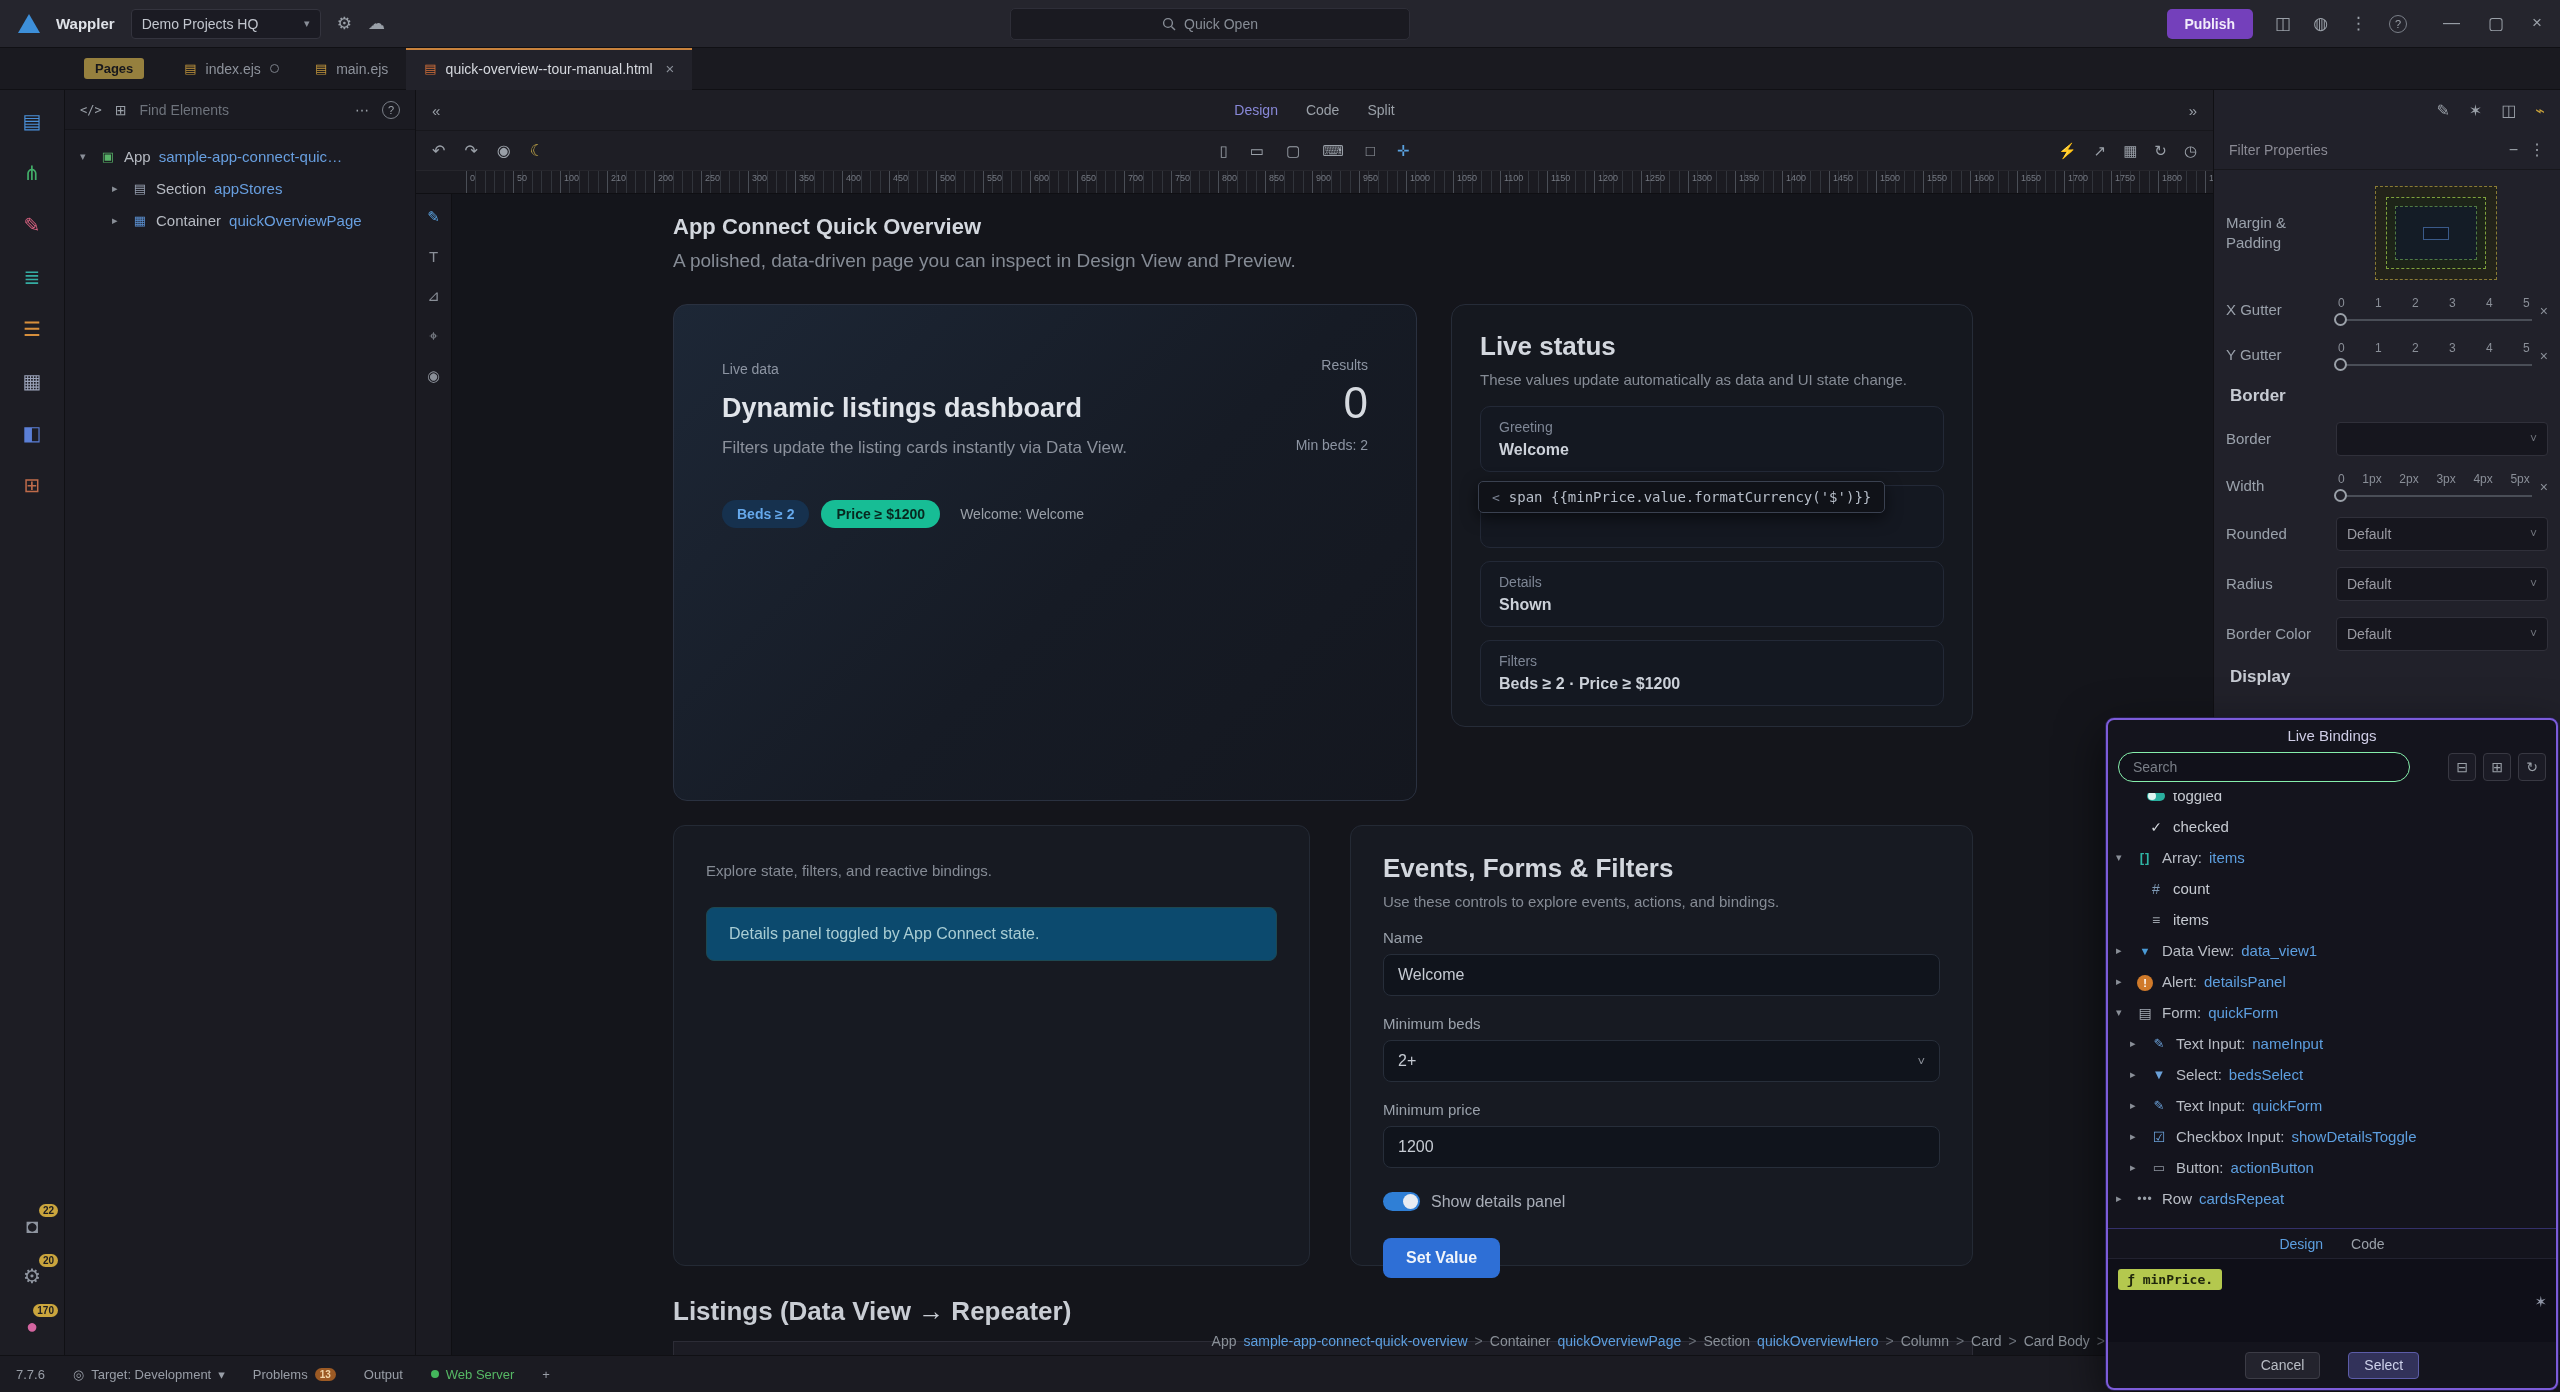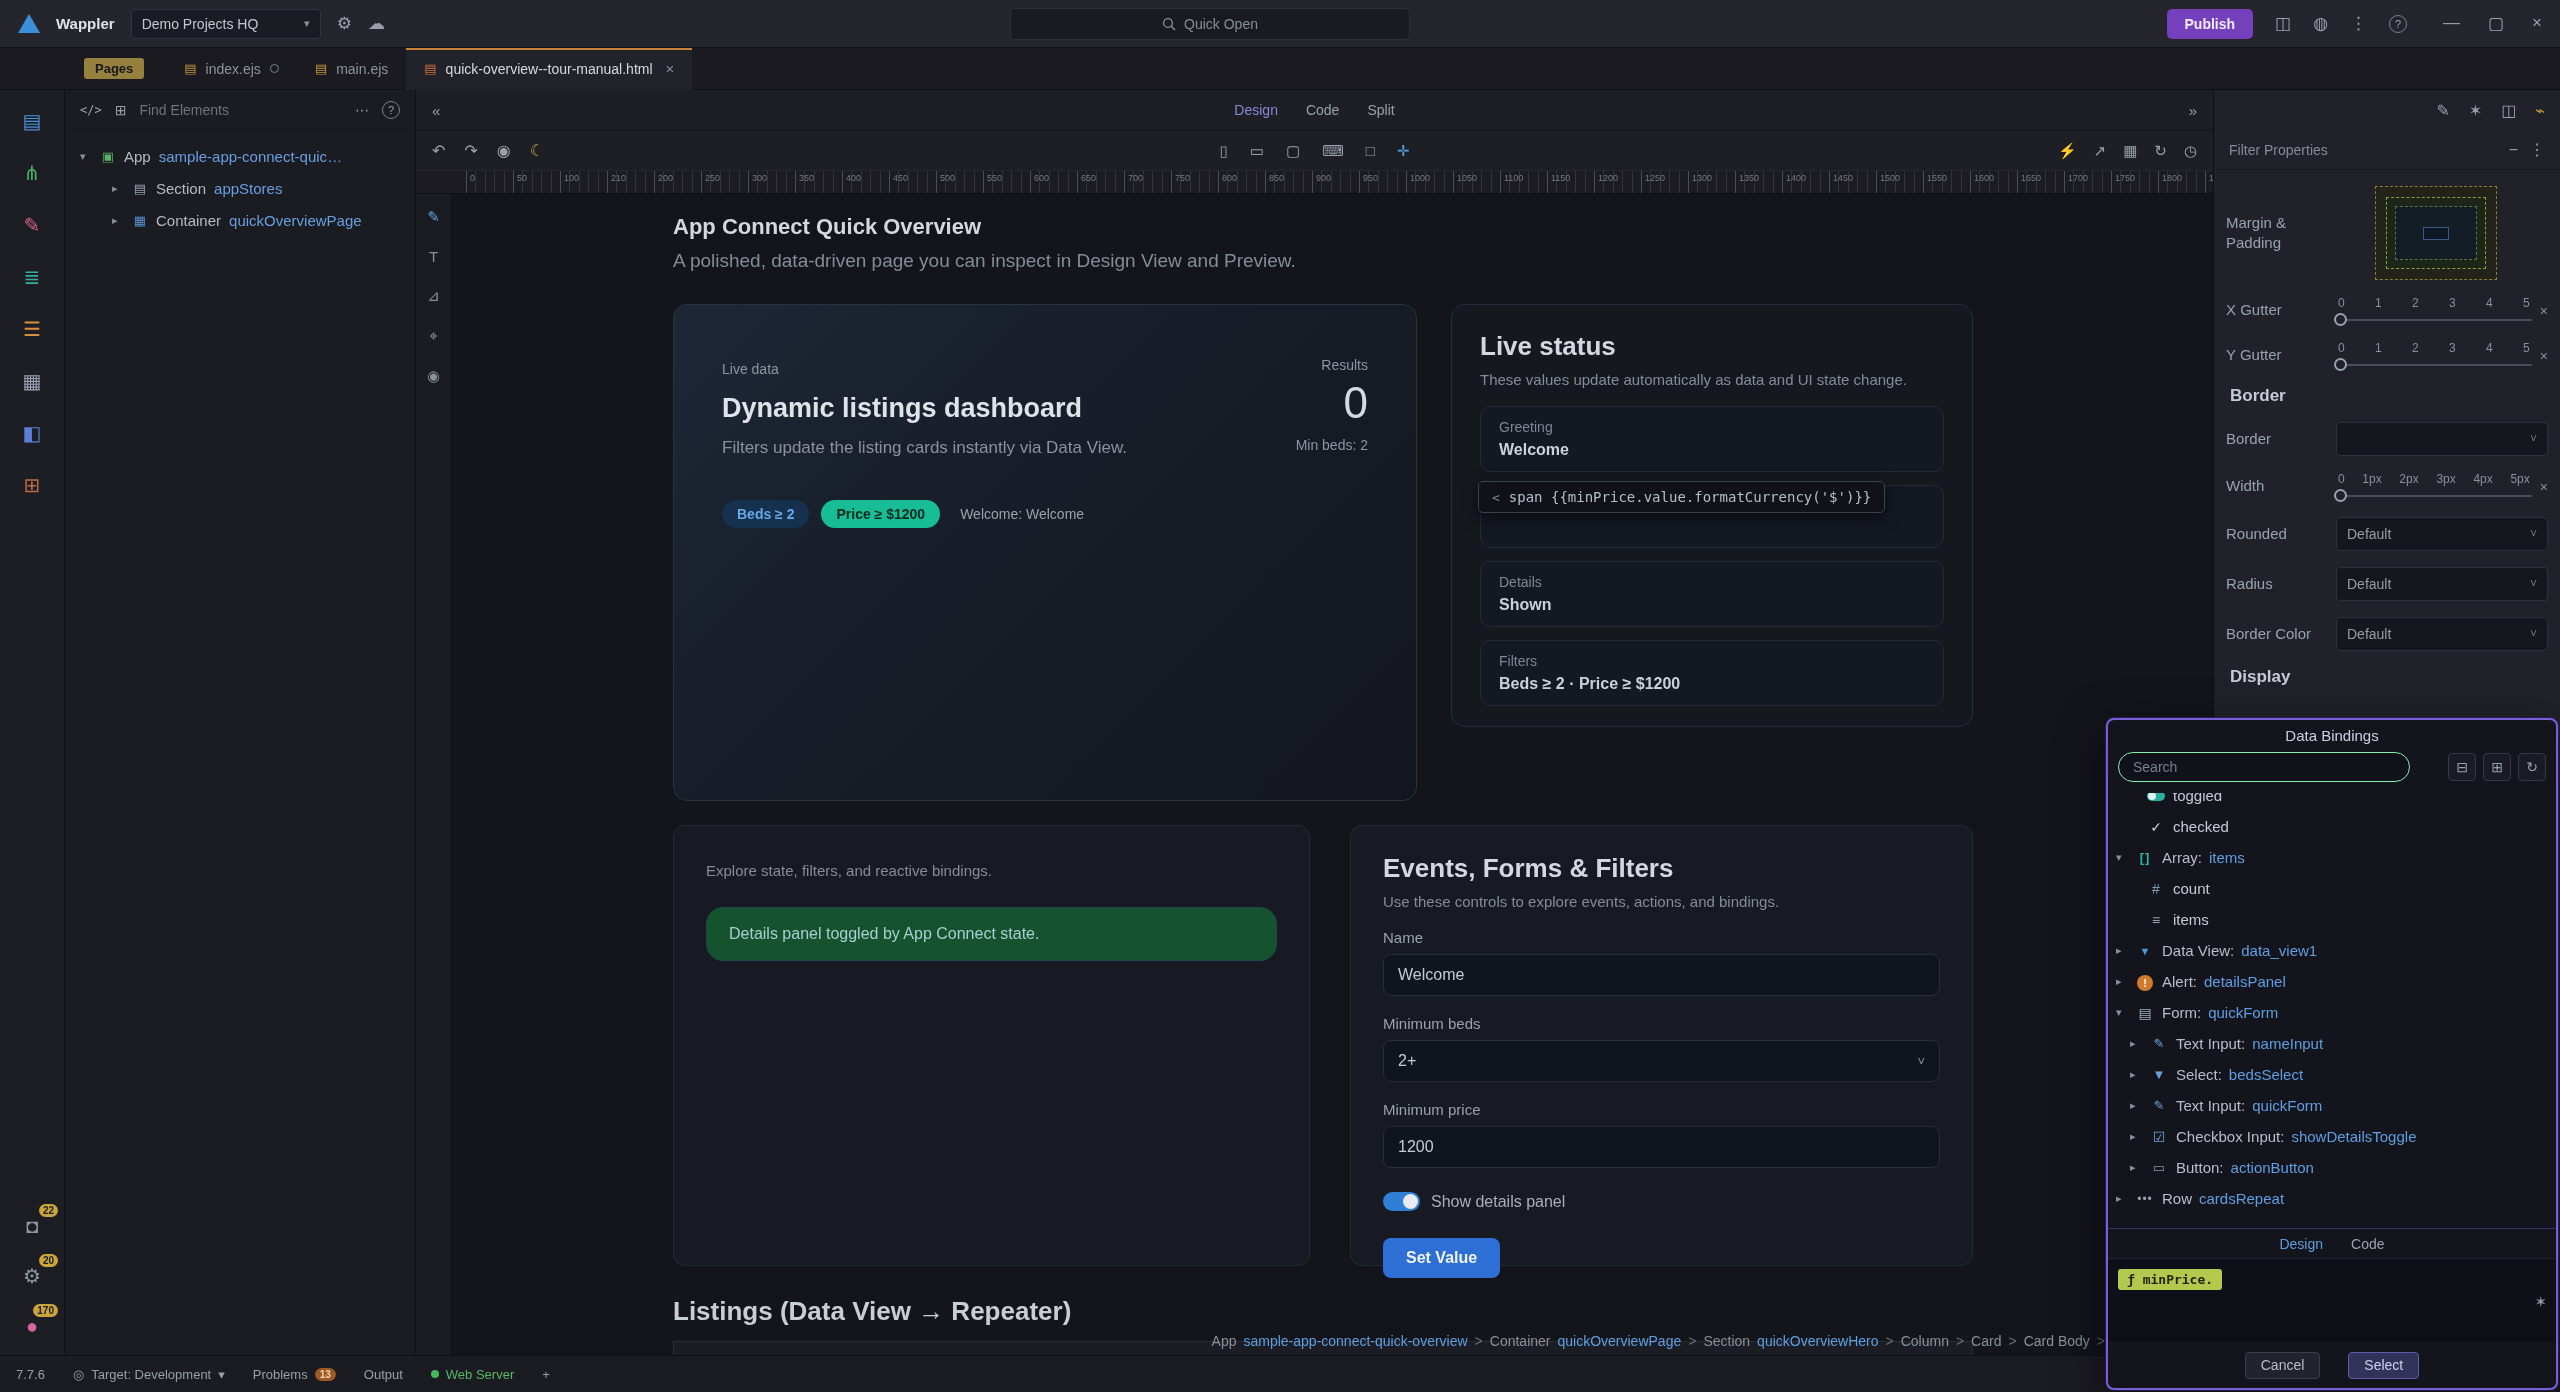--- a/index.html
+++ b/index.html
@@ -106,21 +106,21 @@
   .scard .val { font-size:16px; font-weight:700; color:#ccd1d9; margin-top:6px; }
   .tagpop { position:absolute; left:26px; top:176px; background:#101218; border:1px solid #3a4150; border-radius:5px; padding:7px 13px; display:flex; align-items:center; gap:9px; font-size:14px; color:#b7bec9; box-shadow:0 5px 16px rgba(0,0,0,.55); z-index:2; font-family:"DejaVu Sans Mono",monospace; }
   .tagpop .lt { color:#7a8292; font-size:13px; }
 
   .section-row { display:flex; gap:40px; margin-top:24px; }
   .panelcard { background:#171a22; border:1px solid #242a35; border-radius:12px; padding:27px 32px; height:441px; }
   .statecard { width:637px; flex:0 0 637px; }
   .eventscard { flex:1; }
   .sec-title { font-size:26px; font-weight:700; color:#d3d7de; }
   .sec-sub { font-size:15px; color:#858b95; margin-top:9px; }
-  .noteb { margin-top:28px; background:#14532d; border:1px solid #1d4852; border-radius:17px; padding:17px 22px; font-size:16px; color:#a9cdd4; }
+  .noteb { margin-top:28px; background:#0c4a6e; border:1px solid #1d4852; border-radius:8px; padding:17px 22px; font-size:16px; color:#a9cdd4; }
   .flabel { font-size:15px; color:#9aa1ab; margin:19px 0 8px; }
   .finput { width:100%; height:42px; background:#10141c; border:1px solid #272e3a; border-radius:8px; color:#c6cbd3; font-size:16px; padding:0 14px; outline:none; font-family:"Liberation Sans",sans-serif; }
   .fselect { width:100%; height:42px; background:#10141c; border:1px solid #272e3a; border-radius:8px; color:#c6cbd3; font-size:16px; padding:0 14px; display:flex; align-items:center; justify-content:space-between; }
   .fselect .caret { color:#8a8f98; font-size:13px; }
   .togglerow { display:flex; align-items:center; gap:11px; margin-top:24px; }
   .toggle { width:37px; height:19px; background:#2f7fd6; border-radius:999px; position:relative; }
   .toggle::after { content:""; position:absolute; right:2px; top:2px; width:15px; height:15px; background:#e8ecf2; border-radius:50%; }
   .toglabel { font-size:16px; color:#a9aeb8; }
   .setbtn { margin-top:27px; display:inline-block; background:#2e6fd6; color:#f0f4fa; font-size:16px; font-weight:600; padding:11px 23px; border-radius:8px; }
 
@@ -632,21 +632,21 @@
   </div>
   <span>Output</span>
   <div class="sb-group">
     <span class="wsdot"></span>
     <span class="ws-text">Web Server</span>
   </div>
   <span>+</span>
 </footer>
 
 <div class="dialog">
-  <div class="dlg-title">Data Bindings</div>
+  <div class="dlg-title">Live Bindings</div>
   <div class="dlg-search">
     <input placeholder="Search" style="">
     <span class="dlg-sbtn first">⊟</span>
     <span class="dlg-sbtn">⊞</span>
     <span class="dlg-sbtn">↻</span>
   </div>
 
   <div class="dlg-tree">
     <div class="drow l3 clip">
       <span class="d-icon"><span class="i-toggle"></span></span>

